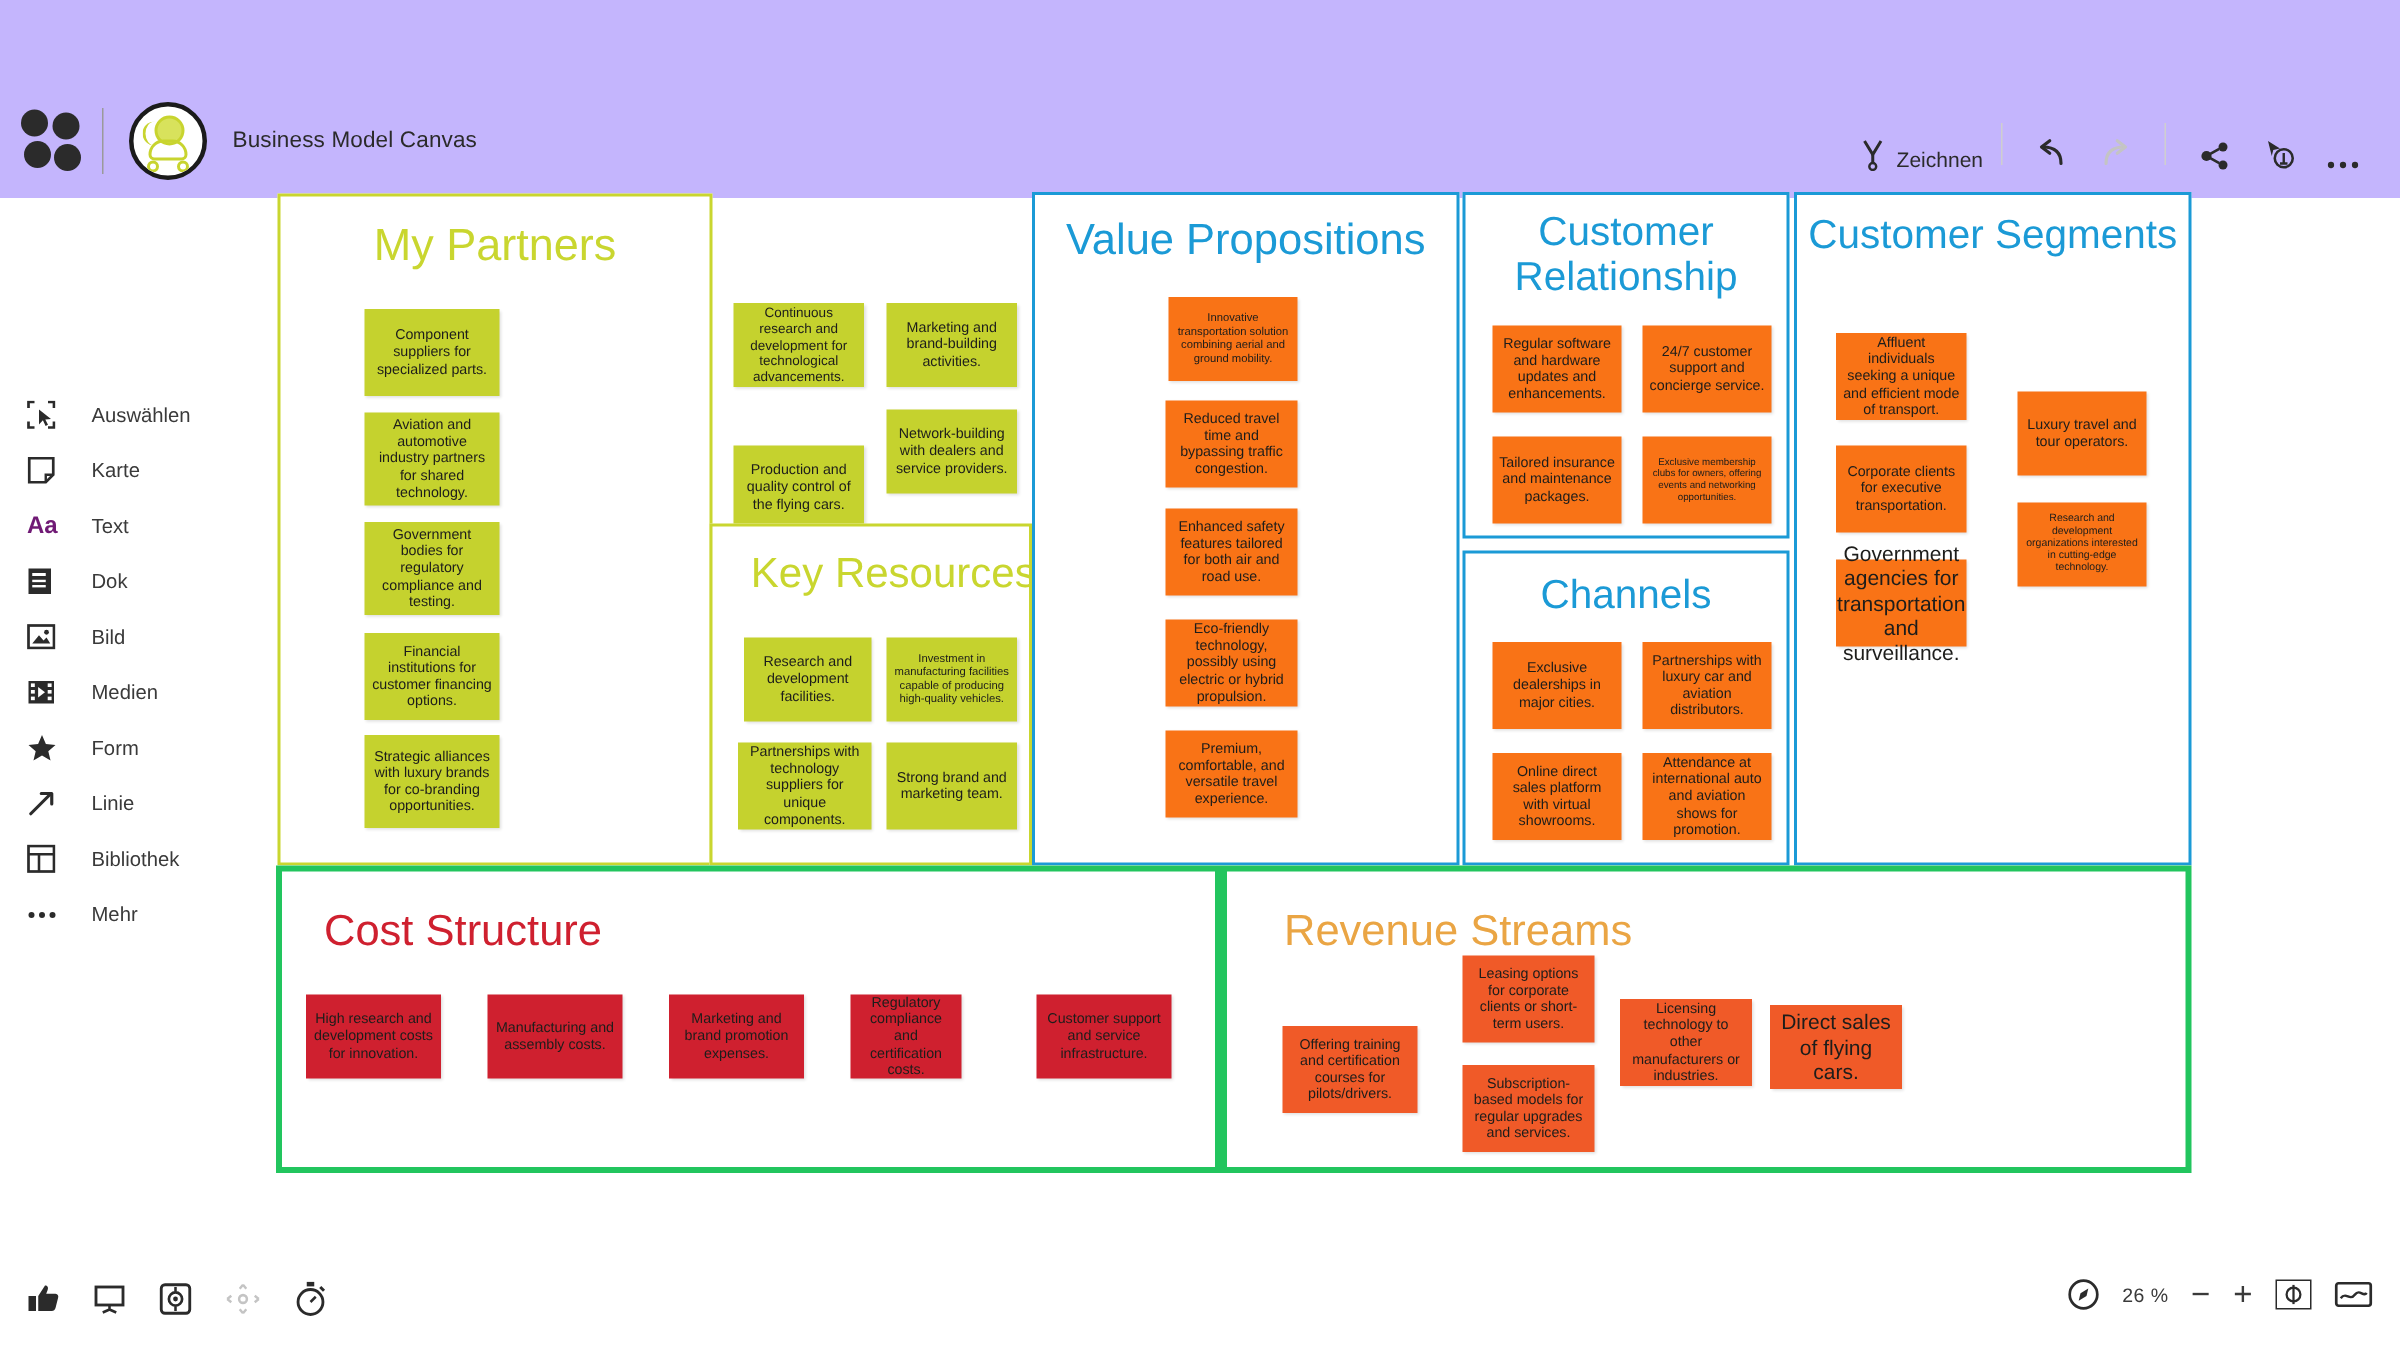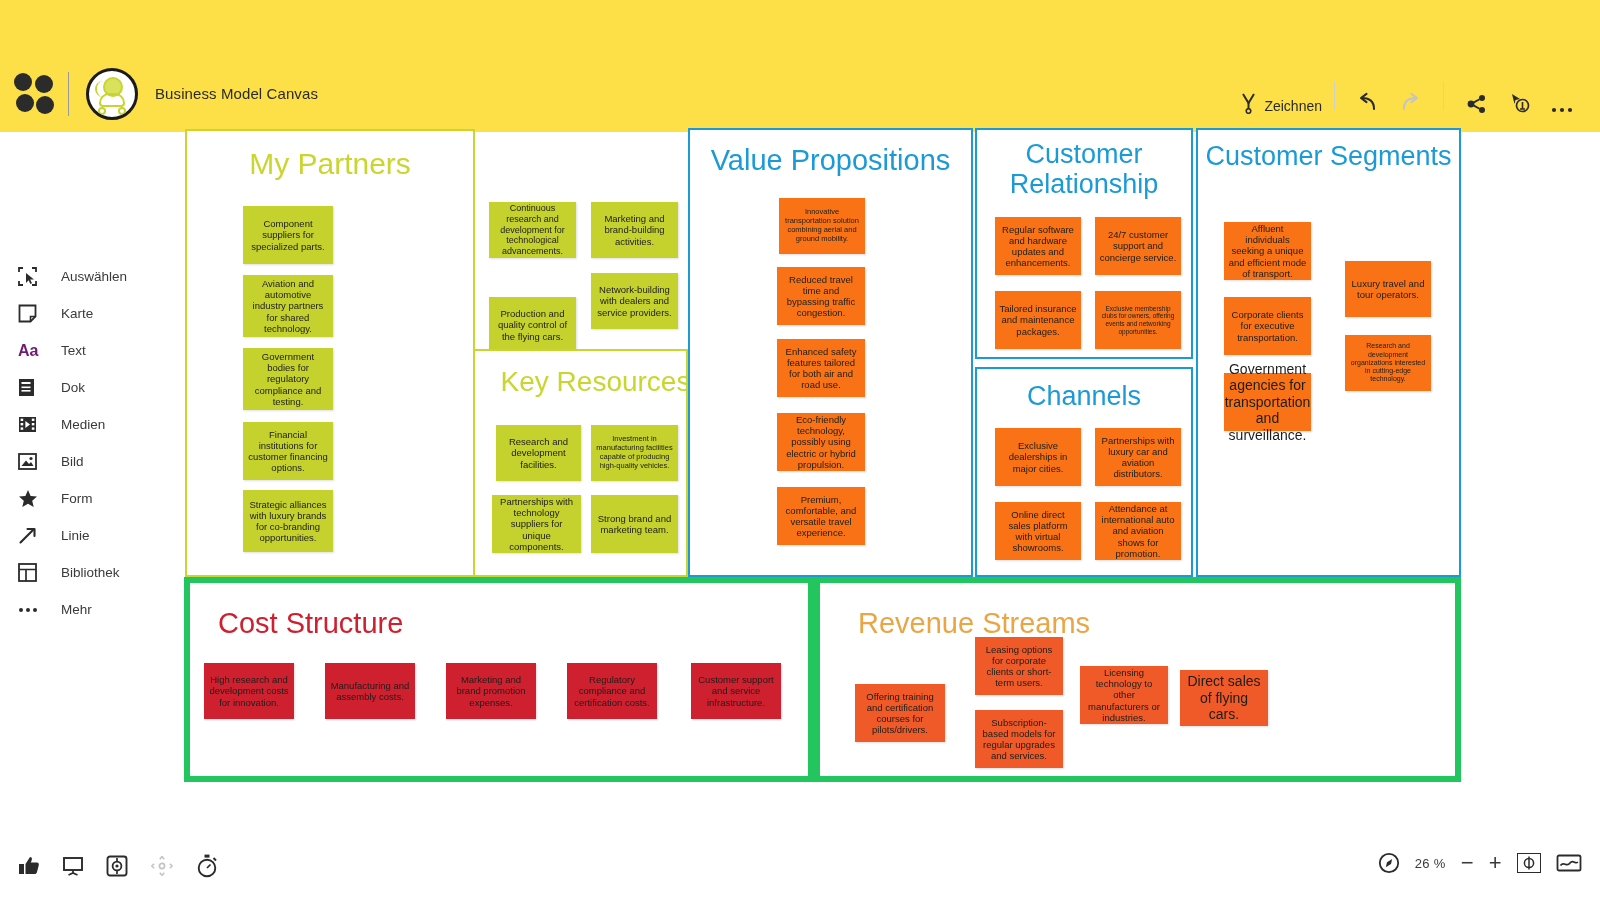--- a/index.html
+++ b/index.html
@@ -7,21 +7,21 @@
   body {
     width:1600px; height:900px;
     background:#ffffff;
     font-family:"Liberation Sans", sans-serif;
     color:#222;
     overflow:hidden;
     position:relative;
   }
 
   
-  #topbar { position:absolute; left:0; top:0; width:1600px; height:132px; background:#fde047; }
+  #topbar { position:absolute; left:0; top:0; width:1600px; height:132px; background:#c4b5fd; }
 
   #logo-mark { position:absolute; left:14px; top:73px; width:40px; height:40px; }
   #logo-mark i { position:absolute; width:18px; height:18px; border-radius:50%; background:#2b2b2b; }
   #logo-mark i.a { left:0; top:0; }
   #logo-mark i.b { left:21px; top:2px; }
   #logo-mark i.c { left:2px; top:21px; }
   #logo-mark i.d { left:22px; top:23px; }
 
   #topbar-divider { position:absolute; left:68px; top:72px; width:1px; height:44px; background:#9a9a9a; }
 
@@ -55,21 +55,21 @@
   .panel { position:absolute; background:#fff; }
   .panel-title { position:absolute; width:100%; text-align:center; font-weight:400; line-height:1.12; }
 
   .card { position:absolute; display:flex; align-items:center; justify-content:center;
           text-align:center; padding:3px 4px; color:#1d1d1b; line-height:1.18;
           box-shadow:1px 1px 2px rgba(0,0,0,.13); }
 
   
   .b-green { border:2px solid #c9d62f; }
   .b-blue  { border:2px solid #1b9ad6; }
-  .b-red   { border:6px solid #22c55e; }
+  .b-red   { border:4px solid #22c55e; }
 
   .c-green { background:#c5d22e; }
   .c-blue  { background:#f97316; }
   .c-red   { background:#cf202f; }
   .c-orange{ background:#f05a28; }
 
   .t-green { color:#c9d62f; }
   .t-blue  { color:#1b9ad6; }
   .t-red   { color:#cf202f; }
   .t-orange{ color:#eaa544; }
@@ -211,46 +211,46 @@
         <rect x="3.5" y="8.5" width="9" height="1.6" fill="#fff"></rect>
         <rect x="3.5" y="12" width="9" height="1.6" fill="#fff"></rect>
       </svg>
     </span>
     <span class="tl">Dok</span>
   </div>
 
   <div class="tool">
     <span class="ti">
       <svg width="19" height="17" viewBox="0 0 19 17">
+        <rect x="1" y="1" width="17" height="15" fill="none" stroke="#2b2b2b" stroke-width="1.8"></rect>
+        <path d="M3.5 13 L8 7.5 L11 11 L13 9 L15.5 13 Z" fill="#2b2b2b"></path>
+        <circle cx="13" cy="5.5" r="1.6" fill="#2b2b2b"></circle>
+      </svg>
+    </span>
+    <span class="tl">Bild</span>
+  </div>
+
+  <div class="tool">
+    <span class="ti">
+      <svg width="19" height="17" viewBox="0 0 19 17">
         <rect x="1" y="1" width="17" height="15" fill="#2b2b2b"></rect>
         <rect x="2.6" y="2.6" width="2.6" height="2.4" fill="#fff"></rect>
         <rect x="2.6" y="7" width="2.6" height="2.4" fill="#fff"></rect>
         <rect x="2.6" y="11.4" width="2.6" height="2.4" fill="#fff"></rect>
         <rect x="13.8" y="2.6" width="2.6" height="2.4" fill="#fff"></rect>
         <rect x="13.8" y="7" width="2.6" height="2.4" fill="#fff"></rect>
         <rect x="13.8" y="11.4" width="2.6" height="2.4" fill="#fff"></rect>
         <path d="M7.4 5 L12 8.5 L7.4 12 Z" fill="#fff"></path>
       </svg>
     </span>
     <span class="tl">Medien</span>
   </div>
 
   <div class="tool">
     <span class="ti">
-      <svg width="19" height="17" viewBox="0 0 19 17">
-        <rect x="1" y="1" width="17" height="15" fill="none" stroke="#2b2b2b" stroke-width="1.8"></rect>
-        <path d="M3.5 13 L8 7.5 L11 11 L13 9 L15.5 13 Z" fill="#2b2b2b"></path>
-        <circle cx="13" cy="5.5" r="1.6" fill="#2b2b2b"></circle>
-      </svg>
-    </span>
-    <span class="tl">Bild</span>
-  </div>
-
-  <div class="tool">
-    <span class="ti">
       <svg width="20" height="19" viewBox="0 0 20 19">
         <path d="M10 1 L12.6 7 L19 7.6 L14.2 11.8 L15.7 18 L10 14.7 L4.3 18 L5.8 11.8 L1 7.6 L7.4 7 Z" fill="#2b2b2b"></path>
       </svg>
     </span>
     <span class="tl">Form</span>
   </div>
 
   <div class="tool">
     <span class="ti">
       <svg width="19" height="19" viewBox="0 0 19 19">
@@ -340,21 +340,21 @@
   <div class="card c-blue" style="left:1224px; top:165px; width:87px; height:58px; font-size:9.5px;">Corporate clients for executive transportation.</div>
   <div class="card c-blue" style="left:1345px; top:203px; width:86px; height:56px; font-size:7px;">Research and development organizations interested in cutting-edge technology.</div>
   <div class="card c-blue" style="left:1224px; top:241px; width:87px; height:58px; font-size:14px;">Government agencies for transportation and surveillance.</div>
 
   <div class="panel b-red" style="left:184px; top:445px; width:630px; height:205px;">
     <div class="panel-title t-red" style="top:24px; left:28px; width:auto; text-align:left; font-size:29px;">Cost Structure</div>
   </div>
   <div class="card c-red" style="left:204px; top:531px; width:90px; height:56px; font-size:9.5px;">High research and development costs for innovation.</div>
   <div class="card c-red" style="left:325px; top:531px; width:90px; height:56px; font-size:9.5px;">Manufacturing and assembly costs.</div>
   <div class="card c-red" style="left:446px; top:531px; width:90px; height:56px; font-size:9.5px;">Marketing and brand promotion expenses.</div>
-  <div class="card c-red" style="left:567px; top:531px; width:90px; height:56px; font-size:9.5px;">Regulatory compliance and certification costs.</div>
+  <div class="card c-red" style="left:567px; top:531px; width:74px; height:56px; font-size:9.5px;">Regulatory compliance and certification costs.</div>
   <div class="card c-red" style="left:691px; top:531px; width:90px; height:56px; font-size:9.5px;">Customer support and service infrastructure.</div>
 
   <div class="panel b-red" style="left:814px; top:445px; width:647px; height:205px;">
     <div class="panel-title t-orange" style="top:24px; left:38px; width:auto; text-align:left; font-size:29px;">Revenue Streams</div>
   </div>
   <div class="card c-orange" style="left:855px; top:524px; width:90px; height:58px; font-size:9.5px;margin-top:28px;">Offering training and certification courses for pilots/drivers.</div>
   <div class="card c-orange" style="left:975px; top:505px; width:88px; height:58px; font-size:9.5px;">Leasing options for corporate clients or short-term users.</div>
   <div class="card c-orange" style="left:975px; top:578px; width:88px; height:58px; font-size:9.5px;">Subscription-based models for regular upgrades and services.</div>
   <div class="card c-orange" style="left:1080px; top:534px; width:88px; height:58px; font-size:9.5px;">Licensing technology to other manufacturers or industries.</div>
   <div class="card c-orange" style="left:1180px; top:538px; width:88px; height:56px; font-size:14px;">Direct sales of flying cars.</div>

